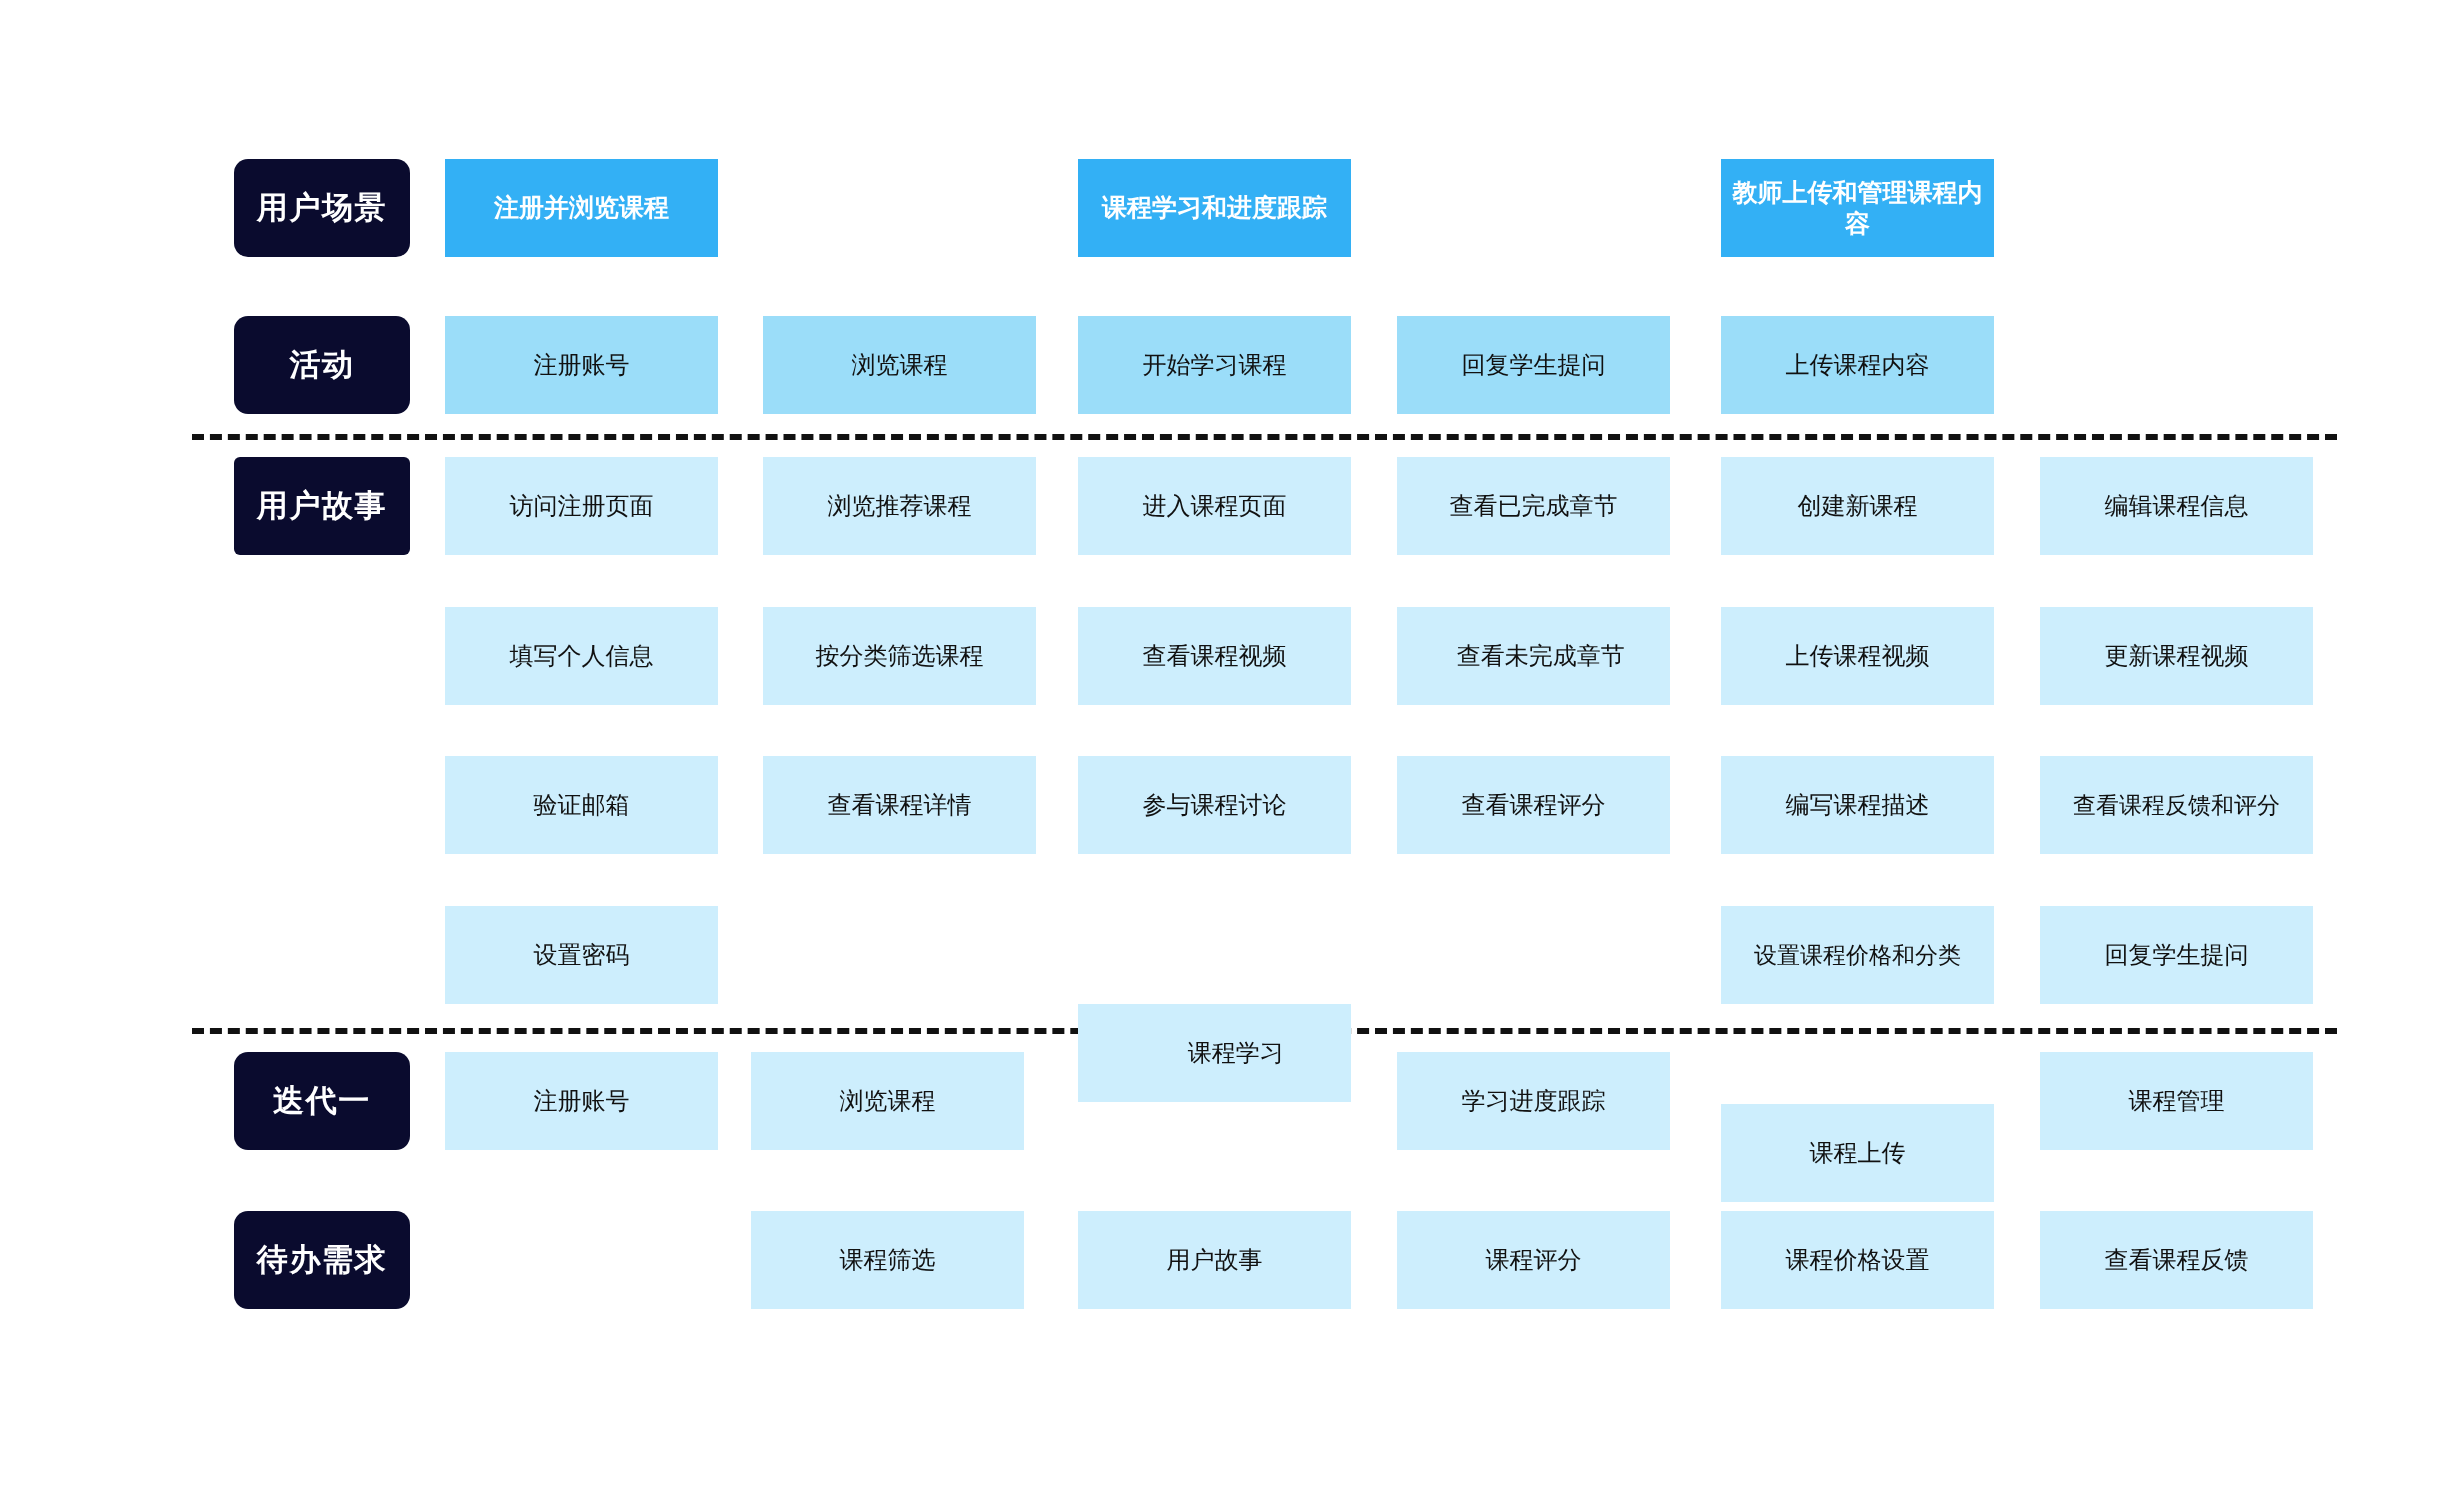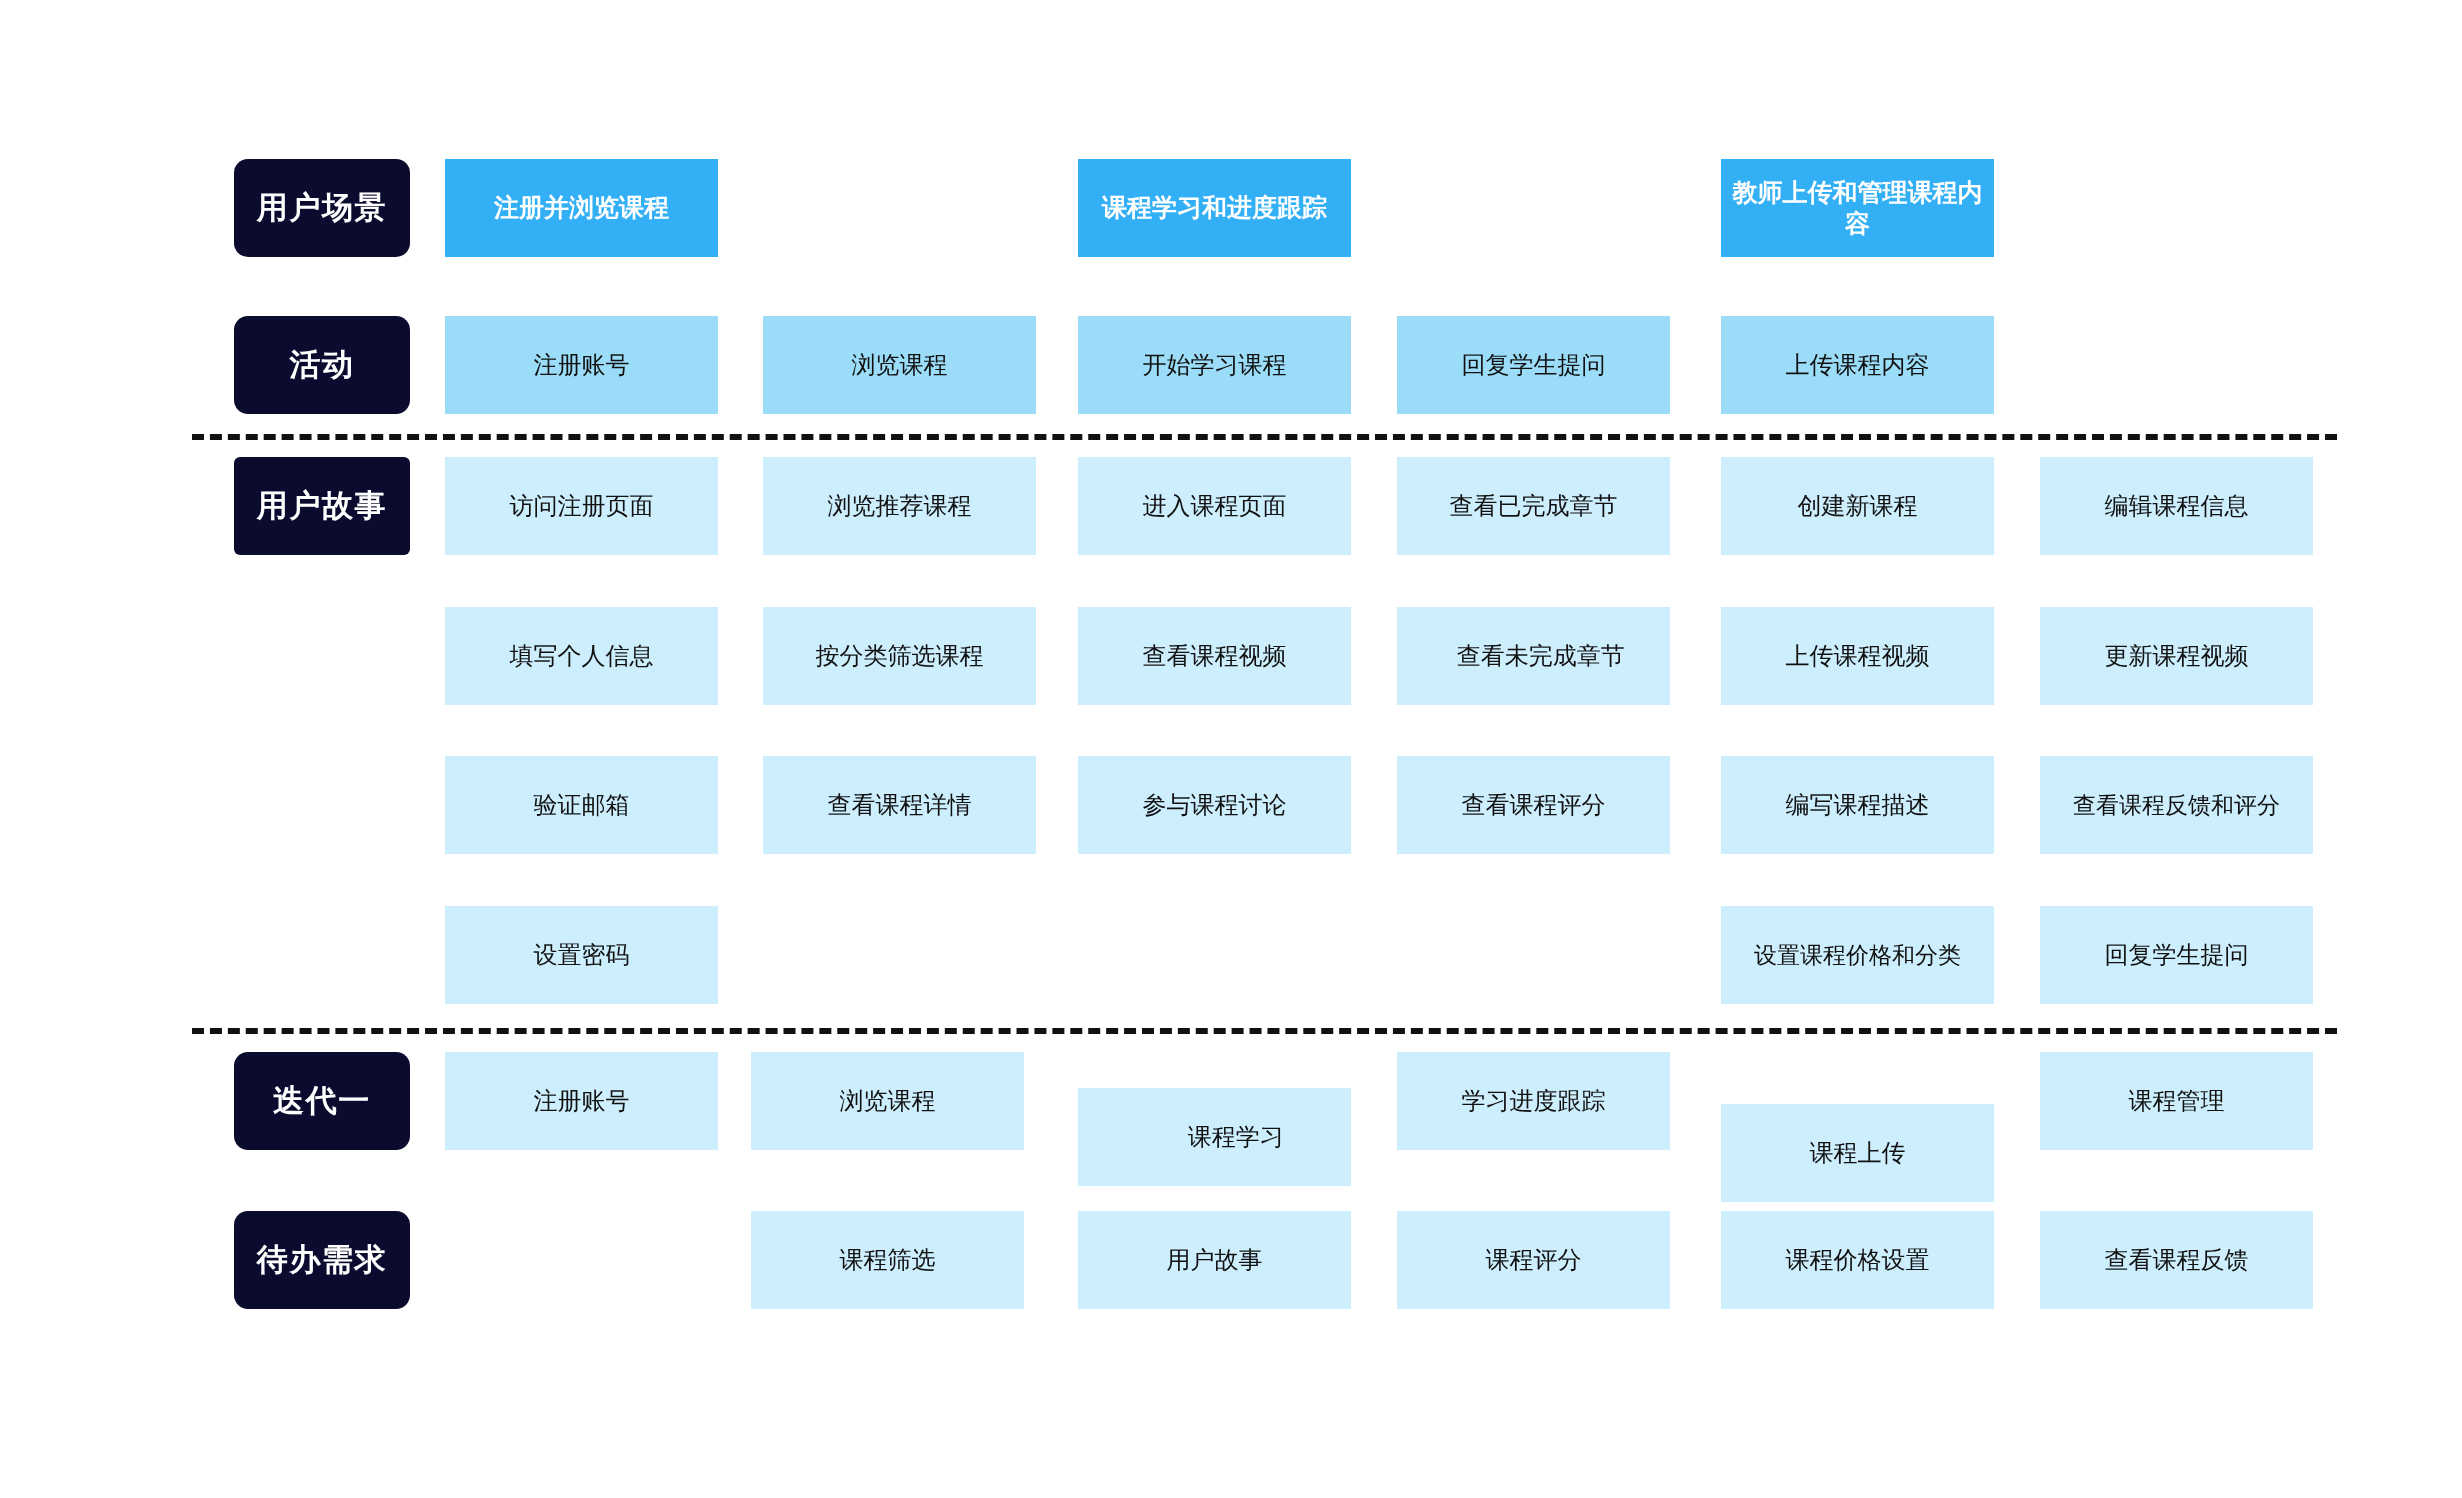--- a/index.html
+++ b/index.html
@@ -230,21 +230,21 @@
   <div class="row-label" style="left:234px; top:1052px;">
     <span class="row-label-text">迭代一</span>
   </div>
 
   <div class="story-card" style="left:445px; top:1052px;">
     <span class="card-text">注册账号</span>
   </div>
   <div class="story-card" style="left:751px; top:1052px;">
     <span class="card-text">浏览课程</span>
   </div>
-  <div class="story-card" style="left:1078px; top:1088px;padding-left:48px;">
+  <div class="story-card" style="left:1078px; top:1004px;padding-left:48px;">
     <span class="card-text">课程学习</span>
   </div>
   <div class="story-card" style="left:1397px; top:1052px;">
     <span class="card-text">学习进度跟踪</span>
   </div>
   <div class="story-card" style="left:1721px; top:1104px;">
     <span class="card-text">课程上传</span>
   </div>
   <div class="story-card" style="left:2040px; top:1052px;">
     <span class="card-text">课程管理</span>

